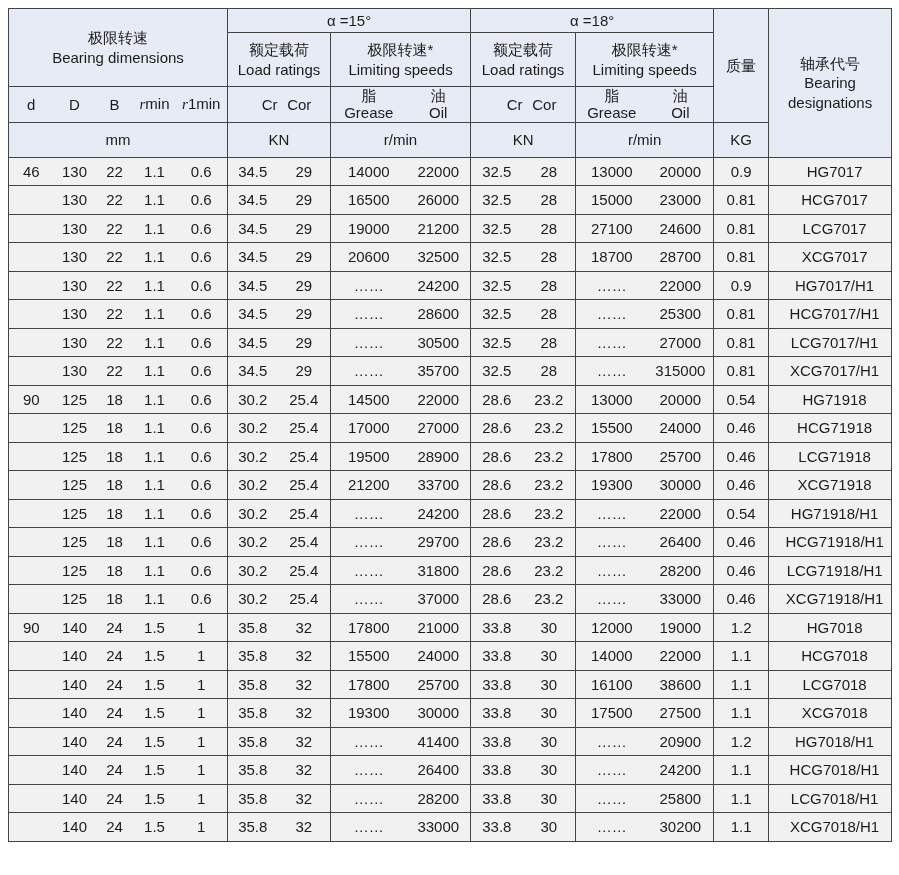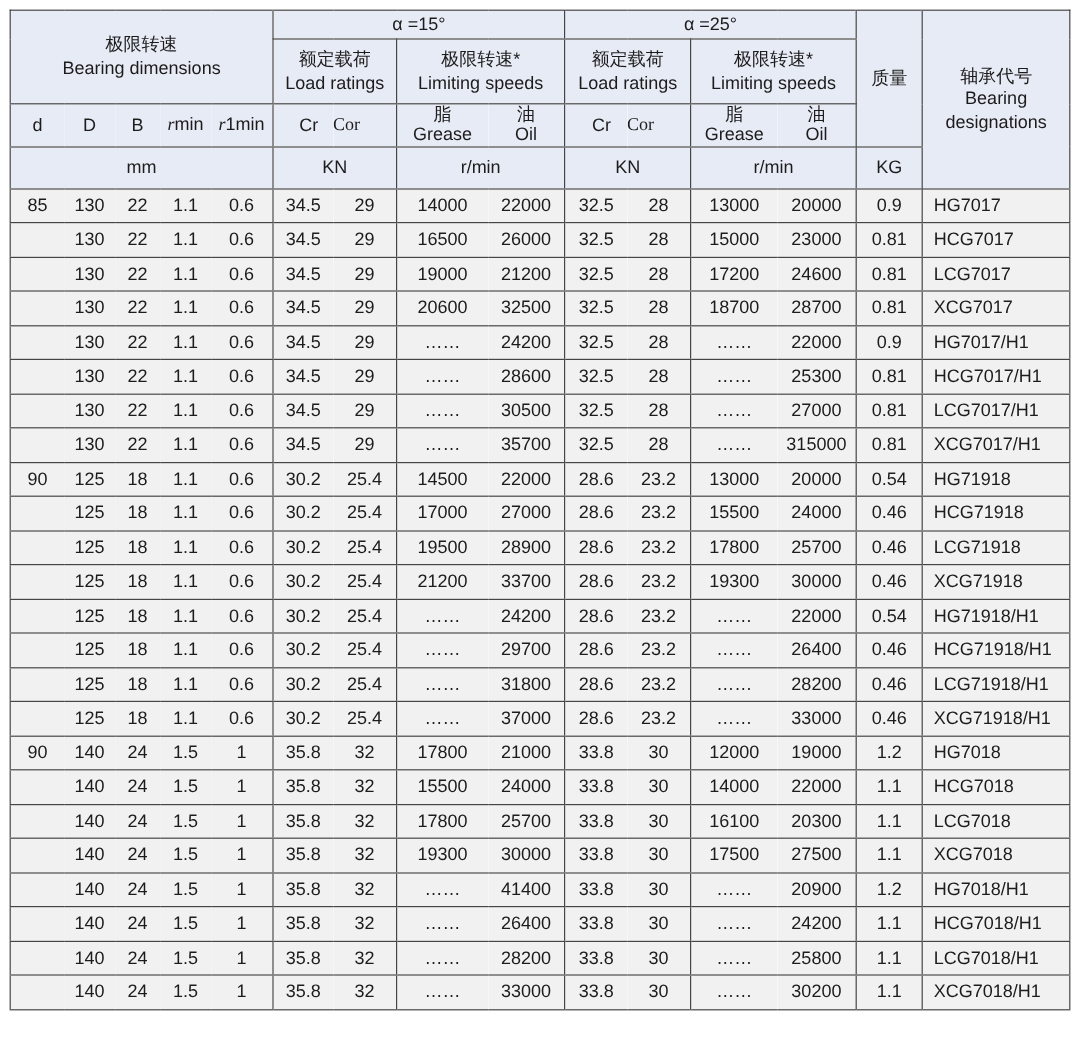--- a/index.html
+++ b/index.html
@@ -33,23 +33,23 @@
   }
   thead th{background:var(--header-bg);line-height:1.3;margin-top:20px;}
   tbody td{background:var(--row-bg);height:28.5px;}
   .gl{border-left:1px solid var(--line);}
   tr.r-alpha th{height:24px;}
   tr.r-groups th{height:54px;}
   tr.r-cols th{height:33px;}
   tr.r-units th{height:35px;}
   th .zh{display:block;}
   th .en{display:block;}
-  .al-left{text-align:center;padding-left:9px;}
-  .al-right{text-align:left;padding-right:9px;font-family:Liberation Serif, serif;}
-  td.code{text-align:left;padding-left:9px;}
+  .al-left{text-align:right;padding-left:9px;}
+  .al-right{text-align:center;padding-right:9px;}
+  td.code{text-align:center;padding-left:9px;}
   .ritalic{font-style:italic;font-family:"Liberation Serif",serif;}
   .stack span{display:block;line-height:1.15;}
 </style>
 </head>
 <body>
 
 <table class="spec">
   <colgroup>
     <col style="width:45px">
       <col style="width:42px">
@@ -67,21 +67,21 @@
     <col style="width:55px">
       <col style="width:123px">
   </colgroup>
   <thead>
     <tr class="r-alpha">
       <th colspan="5" rowspan="2">
         <span class="zh">极限转速</span>
         <span class="en">Bearing dimensions</span>
       </th>
       <th class="gl" colspan="4">α =15°</th>
-      <th class="gl" colspan="4">α =25°</th>
+      <th class="gl" colspan="4">α =18°</th>
       <th class="gl" rowspan="3">质量</th>
       <th class="gl" rowspan="4">
         <span class="zh">轴承代号</span>
         <span class="en">Bearing</span>
         <span class="en">designations</span>
       </th>
     </tr>
     <tr class="r-groups">
       <th class="gl" colspan="2">
         <span class="zh">额定载荷</span>
@@ -131,21 +131,21 @@
       <th colspan="5">mm</th>
       <th class="gl" colspan="2">KN</th>
       <th class="gl" colspan="2">r/min</th>
       <th class="gl" colspan="2">KN</th>
       <th class="gl" colspan="2">r/min</th>
       <th class="gl">KG</th>
     </tr>
   </thead>
   <tbody>
       <tr>
-        <td>85</td>
+        <td>46</td>
         <td>130</td>
         <td>22</td>
         <td>1.1</td>
         <td>0.6</td>
         <td class="gl">34.5</td>
         <td>29</td>
         <td class="gl">14000</td>
         <td>22000</td>
         <td class="gl">32.5</td>
         <td>28</td>
@@ -176,21 +176,21 @@
         <td>130</td>
         <td>22</td>
         <td>1.1</td>
         <td>0.6</td>
         <td class="gl">34.5</td>
         <td>29</td>
         <td class="gl">19000</td>
         <td>21200</td>
         <td class="gl">32.5</td>
         <td>28</td>
-        <td class="gl">17200</td>
+        <td class="gl">27100</td>
         <td>24600</td>
         <td class="gl">0.81</td>
         <td class="gl code">LCG7017</td>
       </tr>
       <tr>
         <td></td>
         <td>130</td>
         <td>22</td>
         <td>1.1</td>
         <td>0.6</td>
@@ -449,21 +449,21 @@
         <td>24</td>
         <td>1.5</td>
         <td>1</td>
         <td class="gl">35.8</td>
         <td>32</td>
         <td class="gl">17800</td>
         <td>25700</td>
         <td class="gl">33.8</td>
         <td>30</td>
         <td class="gl">16100</td>
-        <td>20300</td>
+        <td>38600</td>
         <td class="gl">1.1</td>
         <td class="gl code">LCG7018</td>
       </tr>
       <tr>
         <td></td>
         <td>140</td>
         <td>24</td>
         <td>1.5</td>
         <td>1</td>
         <td class="gl">35.8</td>

